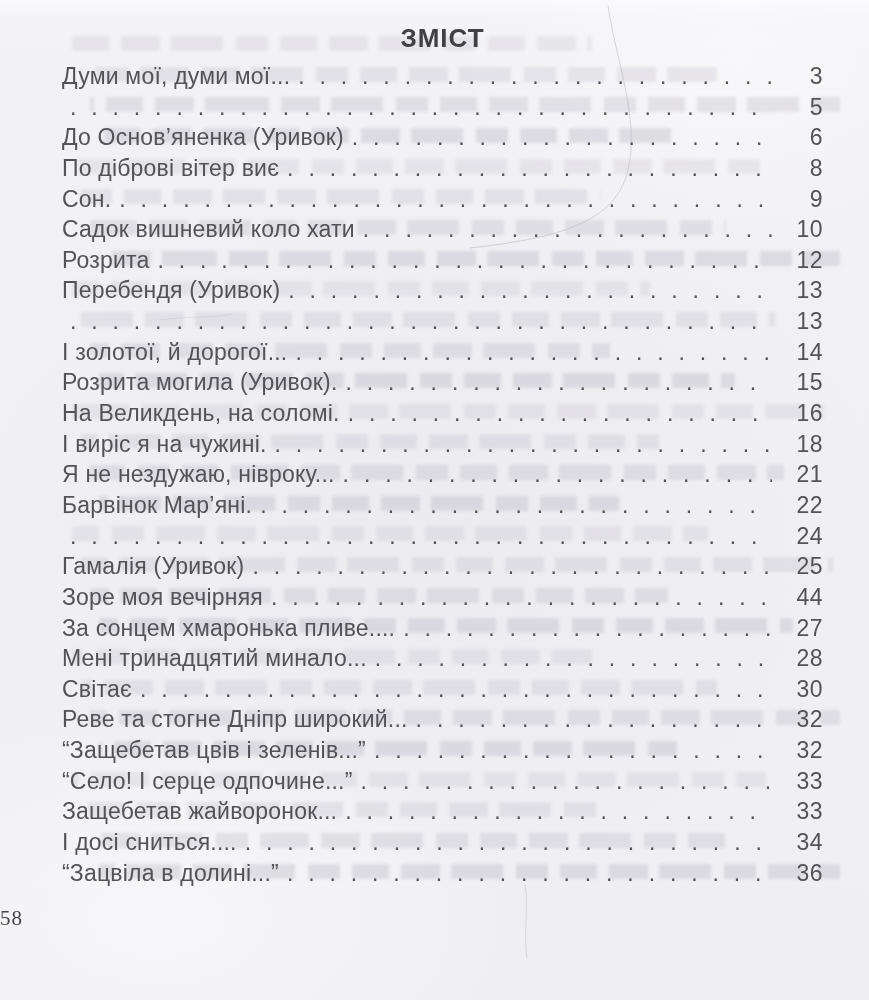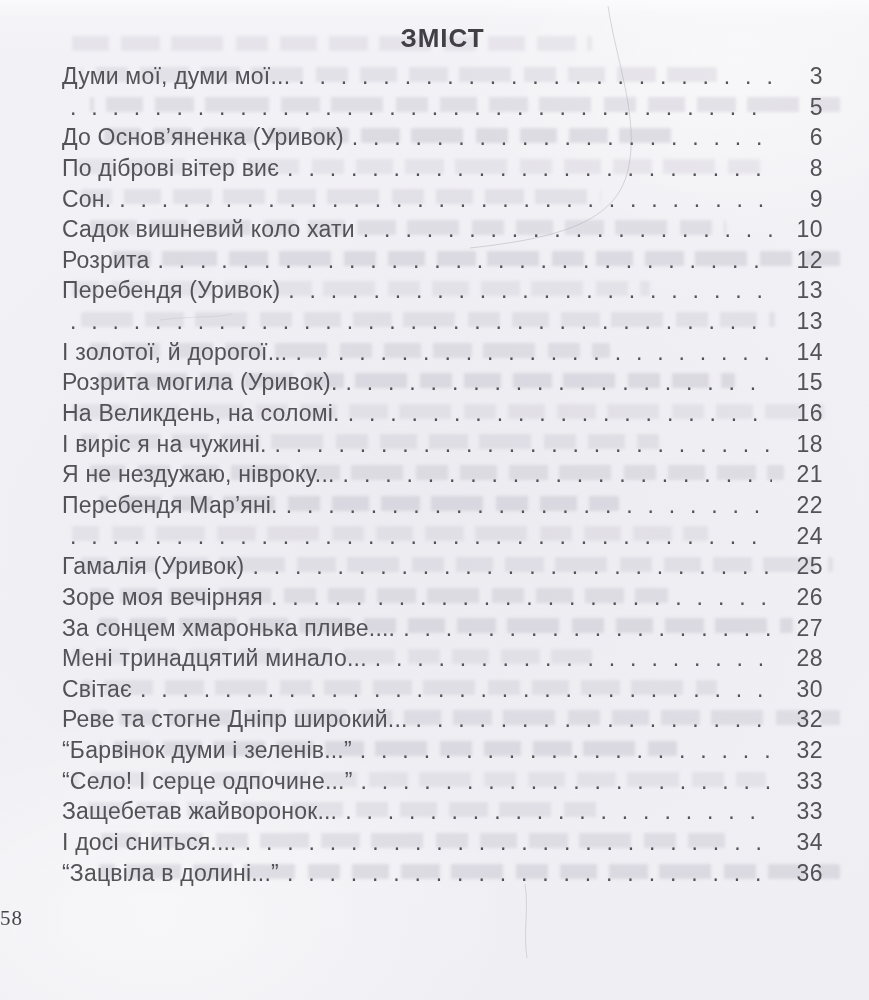--- a/index.html
+++ b/index.html
@@ -190,40 +190,40 @@
     <span class="pagenum">18</span>
   </div>
 
   <div class="row">
     <span class="entry-label">Я не нездужаю, нівроку...</span>
     <span class="leader"></span>
     <span class="pagenum">21</span>
   </div>
 
   <div class="row">
-    <span class="entry-label">Перебендя Мар’яні.</span>
+    <span class="entry-label">Барвінок Мар’яні.</span>
     <span class="leader"></span>
     <span class="pagenum">22</span>
   </div>
 
   <div class="row">
     <span class="leader"></span>
     <span class="pagenum">24</span>
   </div>
 
   <div class="row">
     <span class="entry-label">Гамалія (Уривок)</span>
     <span class="leader"></span>
     <span class="pagenum">25</span>
   </div>
 
   <div class="row">
     <span class="entry-label">Зоре моя вечірняя</span>
     <span class="leader"></span>
-    <span class="pagenum">26</span>
+    <span class="pagenum">44</span>
   </div>
 
   <div class="row">
     <span class="entry-label">За сонцем хмаронька пливе....</span>
     <span class="leader"></span>
     <span class="pagenum">27</span>
   </div>
 
   <div class="row">
     <span class="entry-label">Мені тринадцятий минало...</span>
@@ -237,21 +237,21 @@
     <span class="pagenum">30</span>
   </div>
 
   <div class="row">
     <span class="entry-label">Реве та стогне Дніпр широкий...</span>
     <span class="leader"></span>
     <span class="pagenum">32</span>
   </div>
 
   <div class="row">
-    <span class="entry-label">“Барвінок думи і зеленів...”</span>
+    <span class="entry-label">“Защебетав цвів і зеленів...”</span>
     <span class="leader"></span>
     <span class="pagenum">32</span>
   </div>
 
   <div class="row">
     <span class="entry-label">“Село! І серце одпочине...”</span>
     <span class="leader"></span>
     <span class="pagenum">33</span>
   </div>
 

